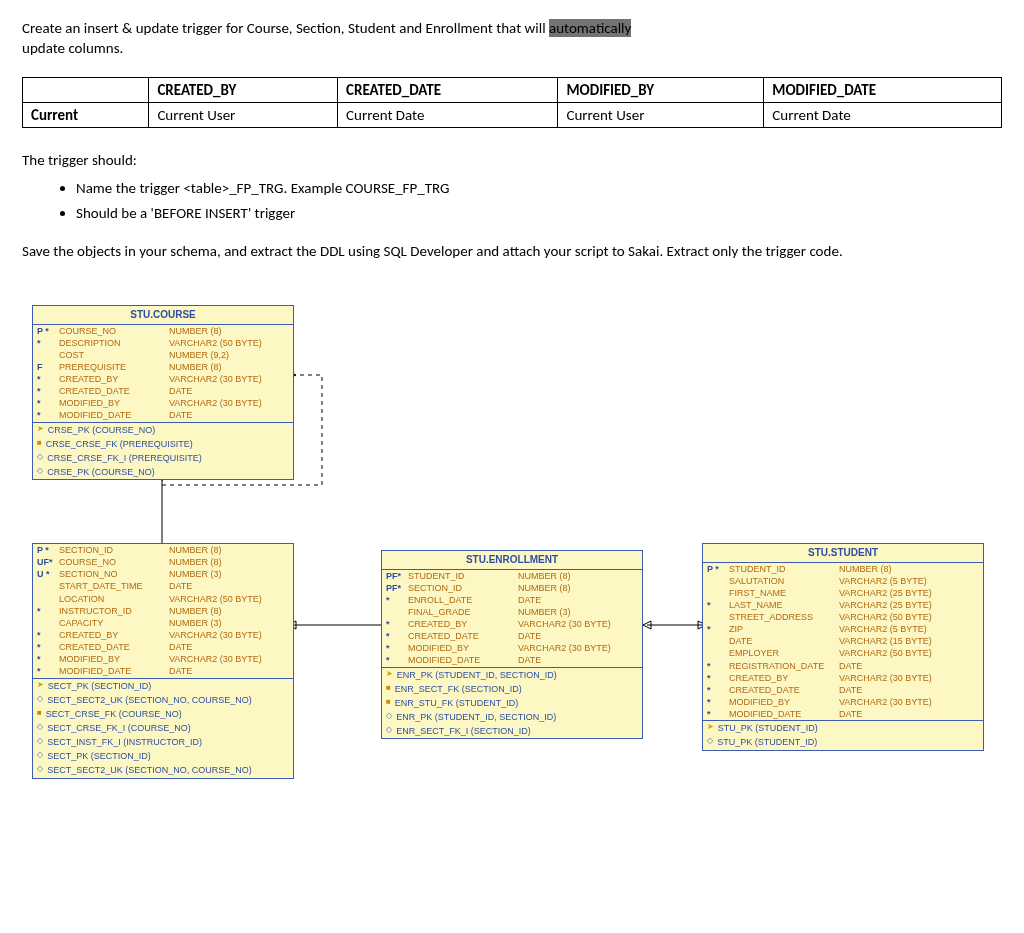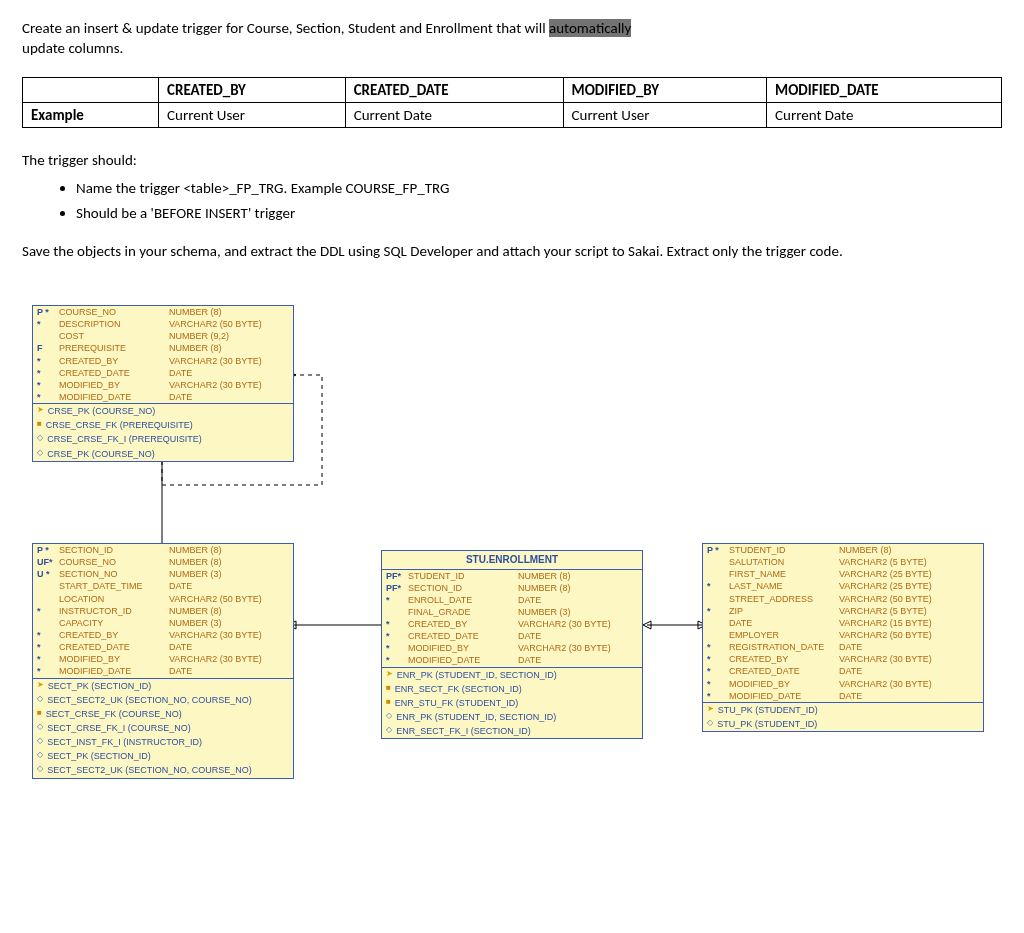--- a/index.html
+++ b/index.html
@@ -78,21 +78,21 @@
 <table class="audit">
   <tbody>
       <tr>
     <th></th>
     <th>CREATED_BY</th>
     <th>CREATED_DATE</th>
     <th>MODIFIED_BY</th>
     <th>MODIFIED_DATE</th>
   </tr>
   <tr>
-    <td style="font-weight:bold">Example</td>
+    <td style="font-weight:bold">Current</td>
     <td>Current User</td>
     <td>Current Date</td>
     <td>Current User</td>
     <td>Current Date</td>
   </tr>
 </tbody>
   </table>
 
 <div>The trigger should:</div>
 
@@ -115,20 +115,21 @@
     <line x1="270" y1="350" x2="365" y2="350"></line>
     <path d="M361,346 l8,4 l-8,4 z" fill="#000"></path>
     <path d="M274,346 l-8,4 l8,4 z" fill="#000"></path>
 
     <line x1="625" y1="350" x2="680" y2="350"></line>
     <path d="M676,346 l8,4 l-8,4 z" fill="#000"></path>
     <path d="M629,346 l-8,4 l8,4 z" fill="#000"></path>
   </svg>
 
   <div class="entity" style="left:10px; top:30px; width:260px;">
+    <div class="ehdr">STU.COURSE</div>
     <div id="cols-course">
         <div class="erow">
           <span class="mk">P *</span>
           <span class="nm">COURSE_NO</span>
           <span class="tp">NUMBER (8)</span>
         </div>
         <div class="erow">
           <span class="mk">*</span>
           <span class="nm">DESCRIPTION</span>
           <span class="tp">VARCHAR2 (50 BYTE)</span>
@@ -291,20 +292,21 @@
     <div id="keys-enrollment">
         <div class="krow key">ENR_PK (STUDENT_ID, SECTION_ID)</div>
         <div class="krow fk2">ENR_SECT_FK (SECTION_ID)</div>
         <div class="krow fk2">ENR_STU_FK (STUDENT_ID)</div>
         <div class="krow idx">ENR_PK (STUDENT_ID, SECTION_ID)</div>
         <div class="krow idx">ENR_SECT_FK_I (SECTION_ID)</div>
       </div>
   </div>
 
   <div class="entity" style="left:680px; top:268px; width:280px;">
+    <div class="ehdr">STU.STUDENT</div>
     <div id="cols-student">
         <div class="erow">
           <span class="mk">P *</span>
           <span class="nm">STUDENT_ID</span>
           <span class="tp">NUMBER (8)</span>
         </div>
         <div class="erow">
           <span class="mk"></span>
           <span class="nm">SALUTATION</span>
           <span class="tp">VARCHAR2 (5 BYTE)</span>

